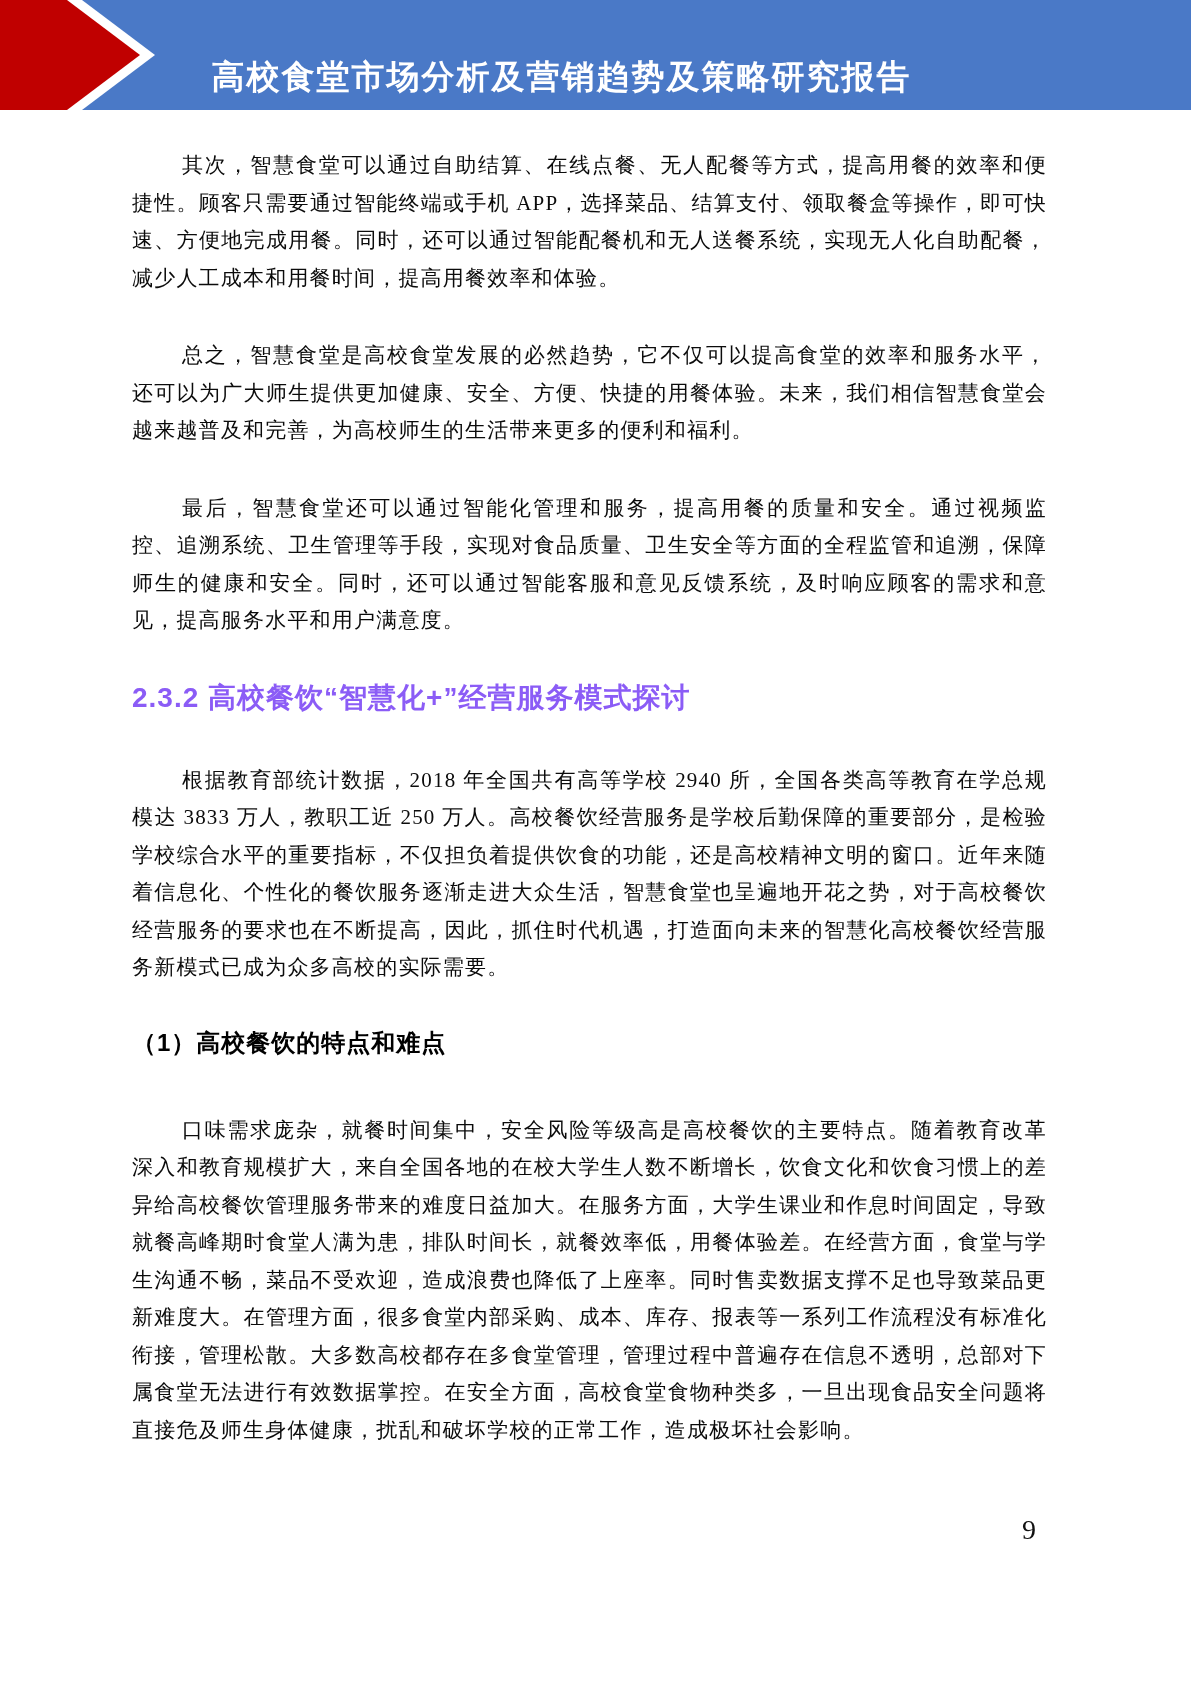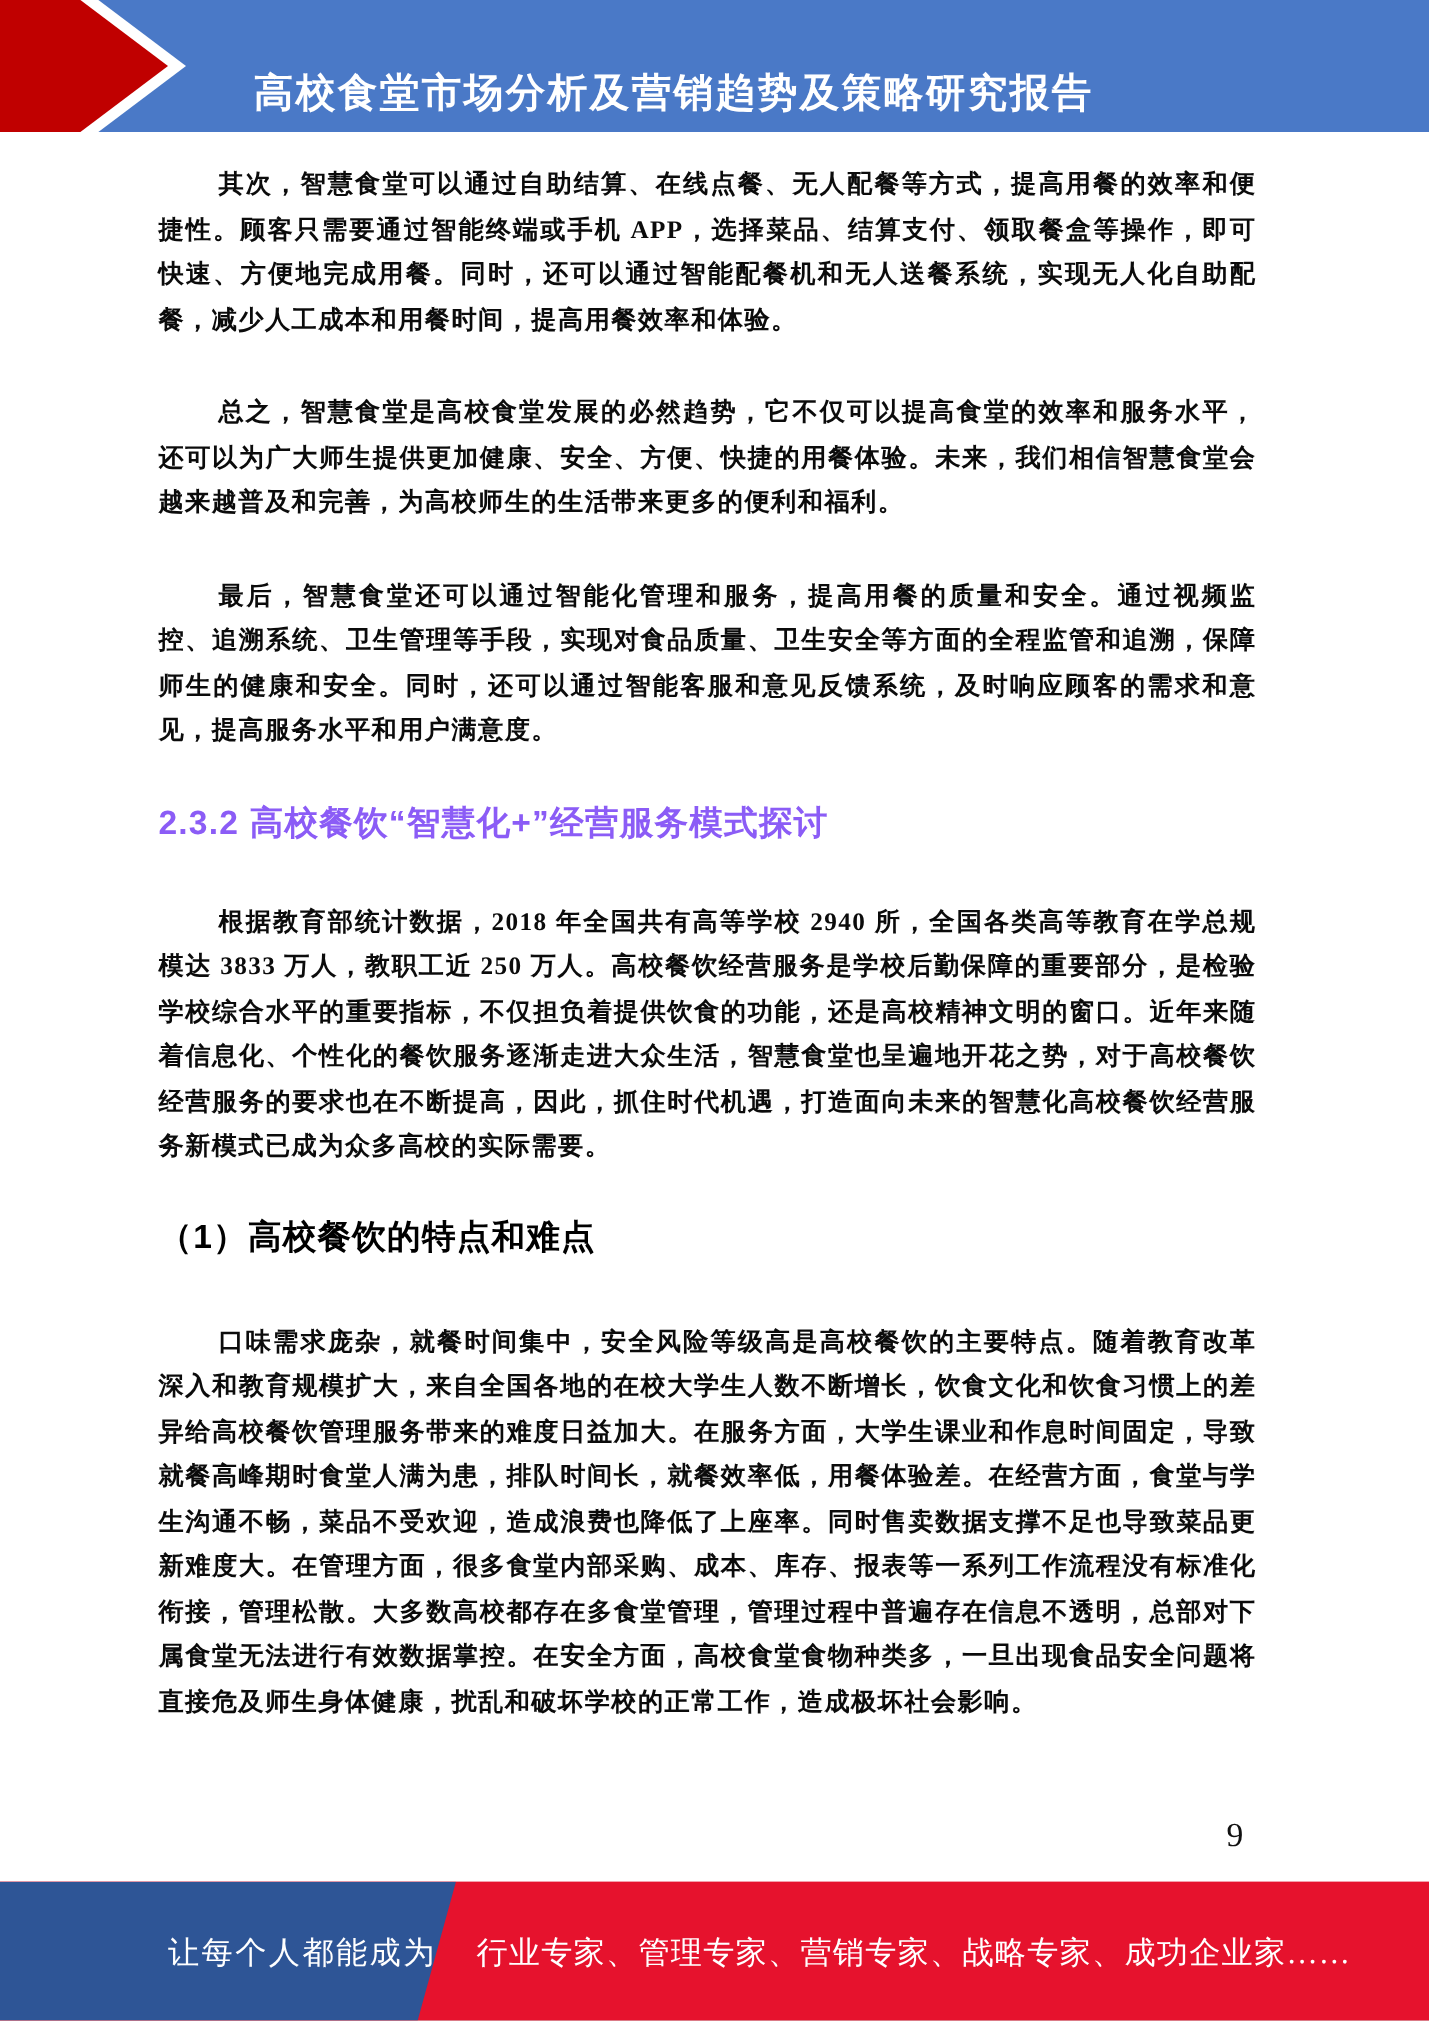--- a/index.html
+++ b/index.html
@@ -34,35 +34,35 @@
     color:#ffffff;white-space:nowrap;margin-top:45px;
   }
 
   
   .doc{
     position:absolute;top:110px;left:132px;width:915px;
     padding-top:25px;
     font-size:21px;line-height:37.5px;letter-spacing:1.2px;
     text-align:justify;
   }
-  .doc p{margin:0 0 40px;text-indent:50px;font-weight:bold;}
+  .doc p{margin:12px 0 40px;text-indent:50px;}
   .doc p:last-child{margin-bottom:0;}
   .h-232{
     font-family:"Liberation Sans","DejaVu Sans",sans-serif;
     font-weight:bold;font-size:28px;line-height:36px;letter-spacing:1px;
     margin:36px 0 46px;color:#8b5cf6;
   }
   .h-one{
     font-family:"Liberation Sans","DejaVu Sans",sans-serif;
     font-weight:bold;font-size:26px;line-height:34px;letter-spacing:1px;
     margin:40px 0 0;color:#000;
   }
   .h-1{
     font-family:"Liberation Sans","DejaVu Sans",sans-serif;
-    font-weight:bold;font-size:28px;line-height:32px;letter-spacing:1px;
+    font-weight:bold;font-size:24px;line-height:32px;letter-spacing:1px;
     margin:38px 0 53px;color:#000;
   }
 
   
   .page-number{
     position:absolute;top:1514px;left:1022px;
     font-size:28px;color:#111;
     font-family:"Liberation Serif","DejaVu Serif",serif;
   }
 
@@ -107,19 +107,14 @@
     <p>总之，智慧食堂是高校食堂发展的必然趋势，它不仅可以提高食堂的效率和服务水平，还可以为广大师生提供更加健康、安全、方便、快捷的用餐体验。未来，我们相信智慧食堂会越来越普及和完善，为高校师生的生活带来更多的便利和福利。</p>
     <p>最后，智慧食堂还可以通过智能化管理和服务，提高用餐的质量和安全。通过视频监控、追溯系统、卫生管理等手段，实现对食品质量、卫生安全等方面的全程监管和追溯，保障师生的健康和安全。同时，还可以通过智能客服和意见反馈系统，及时响应顾客的需求和意见，提高服务水平和用户满意度。</p>
     <div class="h-232">2.3.2 高校餐饮“智慧化+”经营服务模式探讨</div>
     <p>根据教育部统计数据，2018 年全国共有高等学校 2940 所，全国各类高等教育在学总规模达 3833 万人，教职工近 250 万人。高校餐饮经营服务是学校后勤保障的重要部分，是检验学校综合水平的重要指标，不仅担负着提供饮食的功能，还是高校精神文明的窗口。近年来随着信息化、个性化的餐饮服务逐渐走进大众生活，智慧食堂也呈遍地开花之势，对于高校餐饮经营服务的要求也在不断提高，因此，抓住时代机遇，打造面向未来的智慧化高校餐饮经营服务新模式已成为众多高校的实际需要。</p>
     <div class="h-1">（1）高校餐饮的特点和难点</div>
     <p>口味需求庞杂，就餐时间集中，安全风险等级高是高校餐饮的主要特点。随着教育改革深入和教育规模扩大，来自全国各地的在校大学生人数不断增长，饮食文化和饮食习惯上的差异给高校餐饮管理服务带来的难度日益加大。在服务方面，大学生课业和作息时间固定，导致就餐高峰期时食堂人满为患，排队时间长，就餐效率低，用餐体验差。在经营方面，食堂与学生沟通不畅，菜品不受欢迎，造成浪费也降低了上座率。同时售卖数据支撑不足也导致菜品更新难度大。在管理方面，很多食堂内部采购、成本、库存、报表等一系列工作流程没有标准化衔接，管理松散。大多数高校都存在多食堂管理，管理过程中普遍存在信息不透明，总部对下属食堂无法进行有效数据掌控。在安全方面，高校食堂食物种类多，一旦出现食品安全问题将直接危及师生身体健康，扰乱和破坏学校的正常工作，造成极坏社会影响。</p>
   </div>
 
   <div class="page-number">9</div>
 
-  <div class="footer">
-    <div class="footer-blue-wedge"></div>
-    <div class="footer-left-text">让每个人都能成为</div>
-    <div class="footer-right-text">行业专家、管理专家、营销专家、战略专家、成功企业家……</div>
-  </div>
 
 </div>
 
 </body></html>

